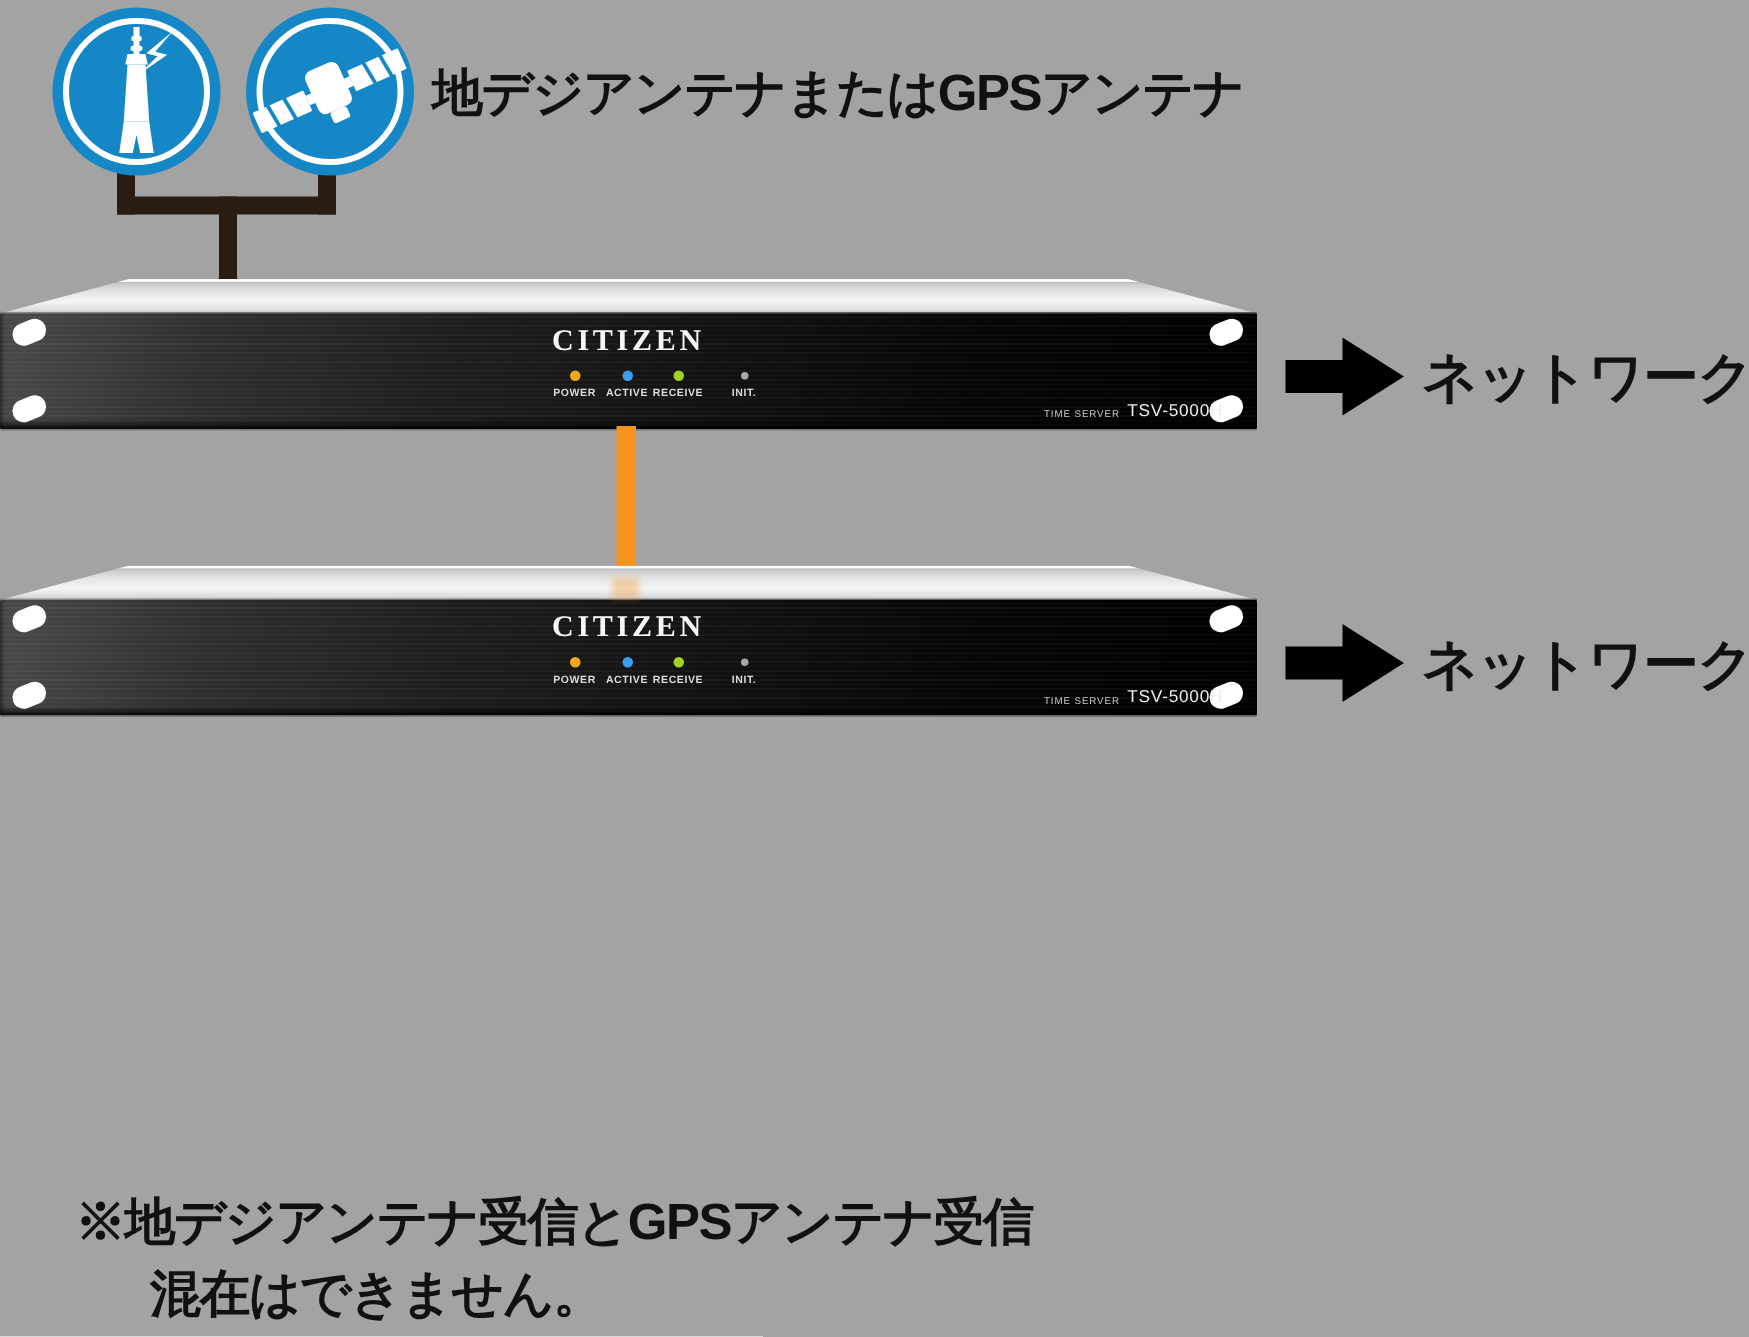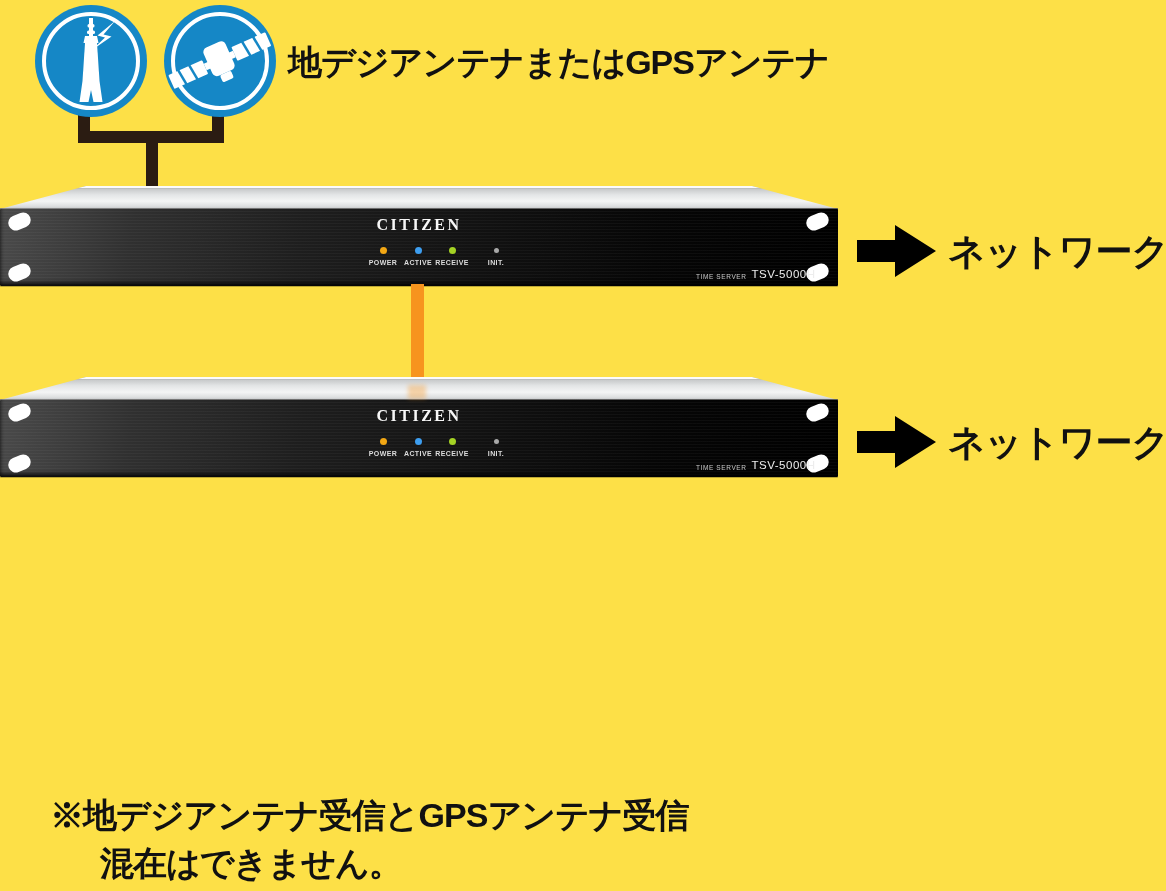--- a/index.html
+++ b/index.html
@@ -1,17 +1,17 @@
 <!DOCTYPE html>
 <html><head>
 <meta charset="utf-8">
 <style>
   html,body{margin:0;padding:0;background:#fff;}
   .canvas{
-    position:relative;width:1166px;height:891px;background:#fde047;overflow:hidden;
+    position:relative;width:1166px;height:891px;background:#a3a3a3;overflow:hidden;
     font-family:"Liberation Sans",sans-serif;color:#111;
   }
   
   .icon-circle{position:absolute;width:112px;height:112px;border-radius:50%;}
   .icon-circle::after{content:"";position:absolute;inset:7px;border:4px solid #fff;border-radius:50%;}
   .icon-circle svg{position:absolute;inset:0;width:112px;height:112px;}
   #icon-tower{left:35px;top:5px;}
   #icon-satellite{left:164px;top:5px;}
   
   .pipe{position:absolute;}
@@ -47,21 +47,21 @@
     background:
       repeating-linear-gradient(to bottom,rgba(255,255,255,0.035) 0 1px,rgba(0,0,0,0) 1px 3px),
       linear-gradient(100deg,#4b4b4b 0%,#303030 16%,#1e1e1e 36%,#121212 56%,#060606 78%,#000 100%);
     box-shadow:inset 0 1px 0 rgba(255,255,255,0.35), inset 0 -3px 4px rgba(0,0,0,0.9), 0 1px 0 rgba(0,0,0,0.25);
   }
   .hole{position:absolute;width:23px;height:15px;background:#fff;border-radius:8px;transform:rotate(-22deg);}
   .hole.tl{left:8px;top:6px;}   .hole.bl{left:8px;top:57px;}
   .hole.tr{left:806px;top:6px;} .hole.br{left:806px;top:57px;}
   .brand{
     position:absolute;top:8px;left:0;width:100%;text-align:center;
-    font-family:"Liberation Serif",serif;font-weight:700;font-size:16px;
+    font-family:"Liberation Serif",serif;font-weight:700;font-size:20px;
     letter-spacing:2.5px;color:#f7f7f7;
   }
   .led-group{position:absolute;top:39px;width:44px;display:flex;flex-direction:column;align-items:center;gap:5px;}
   .led-group.g0{left:361px;} .led-group.g1{left:396px;} .led-group.g2{left:430px;} .led-group.g3{left:474px;}
   .led-dot{width:7px;height:7px;border-radius:50%;}
   .led-dot.small{width:5px;height:5px;margin-top:1px;margin-bottom:1px;}
   .led-label{font-size:7px;font-weight:700;letter-spacing:0.4px;color:#dcdcdc;white-space:nowrap;}
   .model{position:absolute;top:60px;left:696px;display:flex;align-items:flex-end;gap:5px;white-space:nowrap;}
   .model-prefix{font-size:6.5px;letter-spacing:0.6px;color:#c8c8c8;}
   .model-name{font-size:11.5px;letter-spacing:0.5px;color:#ededed;font-weight:400;}

